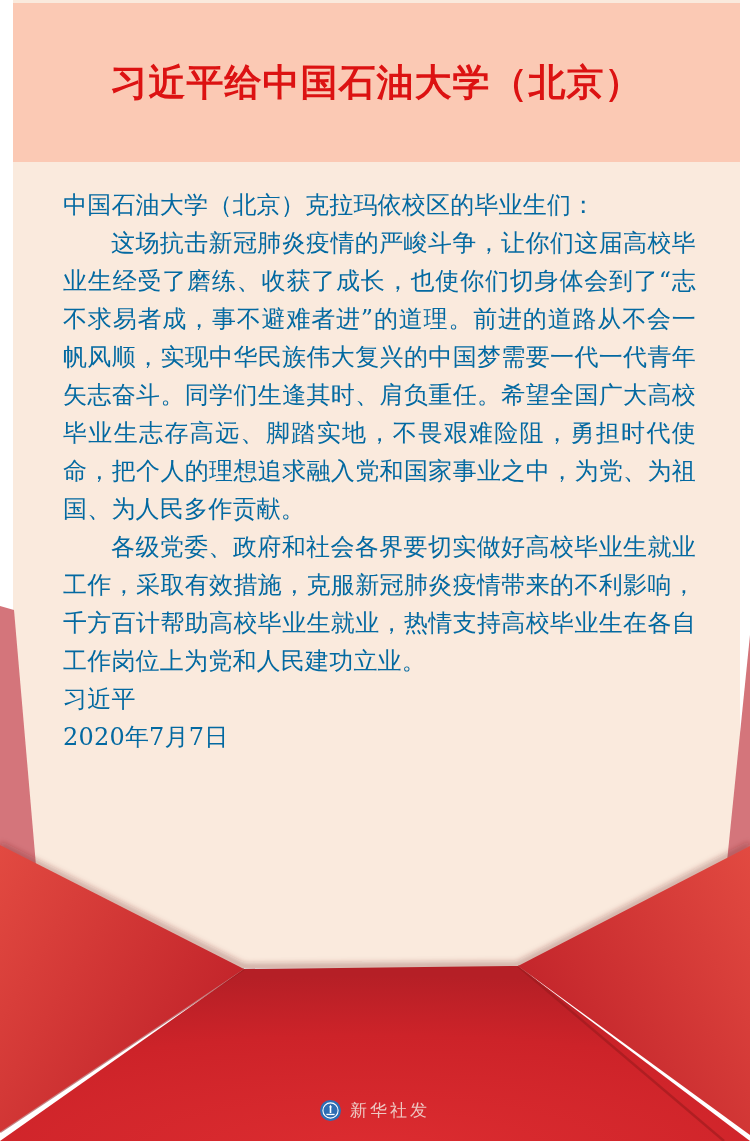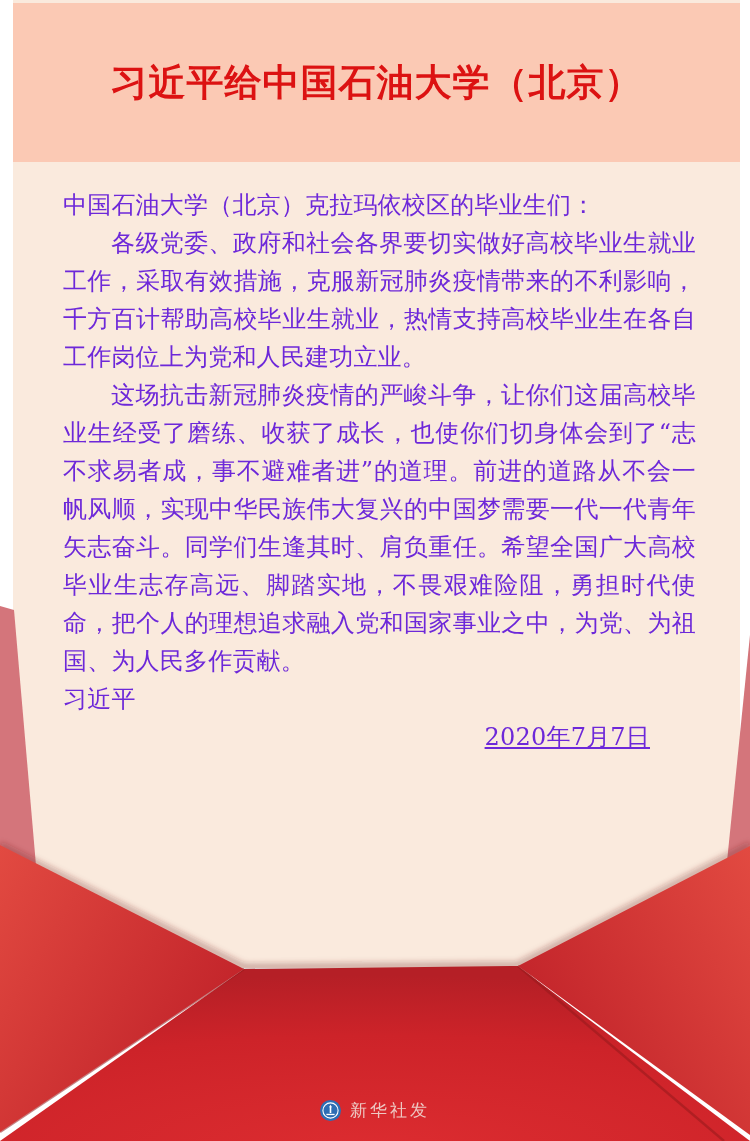--- a/index.html
+++ b/index.html
@@ -17,27 +17,27 @@
     position:absolute; top:3px; left:0; width:100%; height:159px;
     background:#fbc9b4;
     display:flex; flex-direction:column; align-items:center; justify-content:center;gap:13px;
   }
   .title-line {
     font-size:37px; font-weight:bold; color:#dc1212;
     line-height:59px; letter-spacing:1px; white-space:nowrap;
   }
   .letter-body {
     position:absolute; top:186px; left:50px; width:633px;
-    color:#6d28d9; font-size:24px; line-height:38px; letter-spacing:0.2px;
+    color:#0369a1; font-size:24px; line-height:38px; letter-spacing:0.2px;
     text-align:justify; text-justify:inter-character; word-break:break-all;
   }
   .letter-body p { margin:0; }
   .para { text-indent:2em; }
   .signature { padding-right:66px; margin-top:0; }
-  .date      { text-align:right; padding-right:46px;text-decoration:underline; }
+  .date      { padding-right:46px; }
   
   .envelope { position:absolute; left:0; top:0; width:750px; height:1141px; display:block; }
   
   .credit {
     position:absolute; left:0; top:1096px; width:750px; height:28px;
     display:flex; align-items:center; justify-content:center; gap:9px;
   }
   .credit-label {
     color:#edc8c3; font-size:17px; letter-spacing:3px; line-height:28px;
   }
@@ -48,22 +48,22 @@
 
 <div class="page">
 
   <div class="paper">
     <div class="title-band">
       <div class="title-line">习近平给中国石油大学（北京）</div>
     </div>
 
     <div class="letter-body">
       <p class="salutation">中国石油大学（北京）克拉玛依校区的毕业生们：</p>
+      <p class="para">这场抗击新冠肺炎疫情的严峻斗争，让你们这届高校毕业生经受了磨练、收获了成长，也使你们切身体会到了“志不求易者成，事不避难者进”的道理。前进的道路从不会一帆风顺，实现中华民族伟大复兴的中国梦需要一代一代青年矢志奋斗。同学们生逢其时、肩负重任。希望全国广大高校毕业生志存高远、脚踏实地，不畏艰难险阻，勇担时代使命，把个人的理想追求融入党和国家事业之中，为党、为祖国、为人民多作贡献。</p>
       <p class="para">各级党委、政府和社会各界要切实做好高校毕业生就业工作，采取有效措施，克服新冠肺炎疫情带来的不利影响，千方百计帮助高校毕业生就业，热情支持高校毕业生在各自工作岗位上为党和人民建功立业。</p>
-      <p class="para">这场抗击新冠肺炎疫情的严峻斗争，让你们这届高校毕业生经受了磨练、收获了成长，也使你们切身体会到了“志不求易者成，事不避难者进”的道理。前进的道路从不会一帆风顺，实现中华民族伟大复兴的中国梦需要一代一代青年矢志奋斗。同学们生逢其时、肩负重任。希望全国广大高校毕业生志存高远、脚踏实地，不畏艰难险阻，勇担时代使命，把个人的理想追求融入党和国家事业之中，为党、为祖国、为人民多作贡献。</p>
       <p class="signature">习近平</p>
       <p class="date">2020年7月7日</p>
     </div>
   </div>
 
   <svg class="envelope" viewBox="0 0 750 1141" xmlns="http://www.w3.org/2000/svg">
     <defs>
       <linearGradient id="leftFlapGrad" x1="0" y1="0" x2="1" y2="0.7">
         <stop offset="0" stop-color="#e24a41"></stop>
         <stop offset="1" stop-color="#bf2028"></stop>

